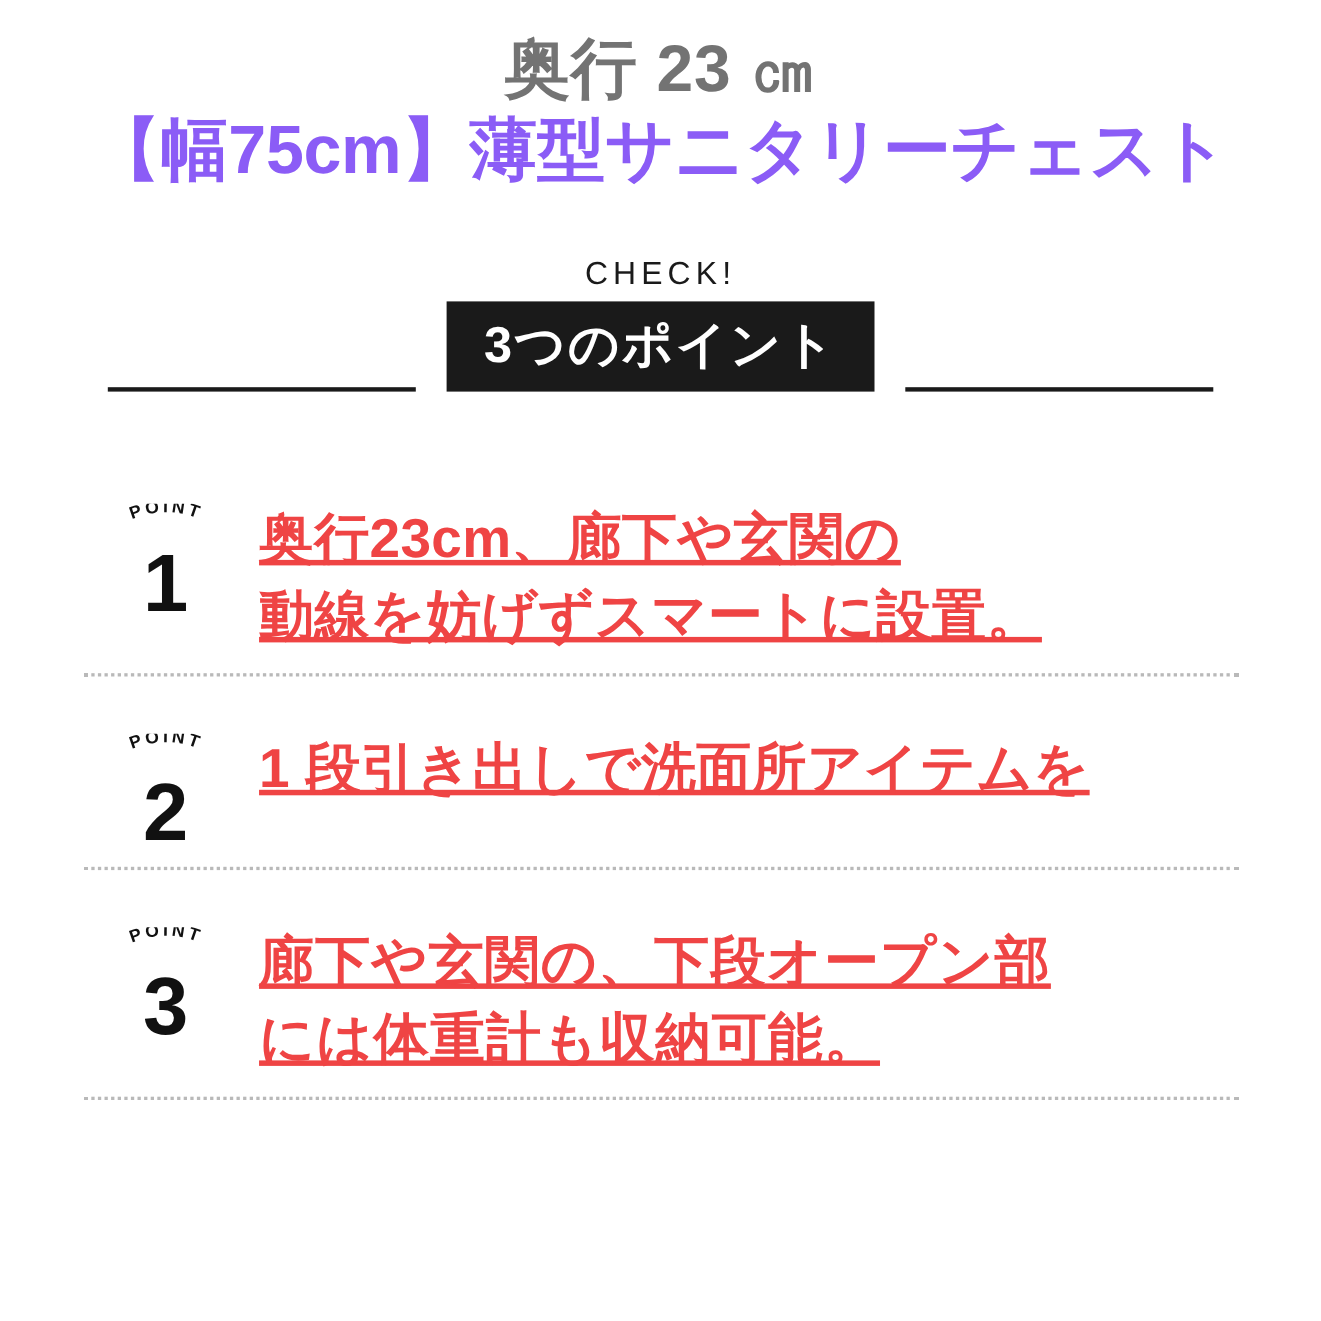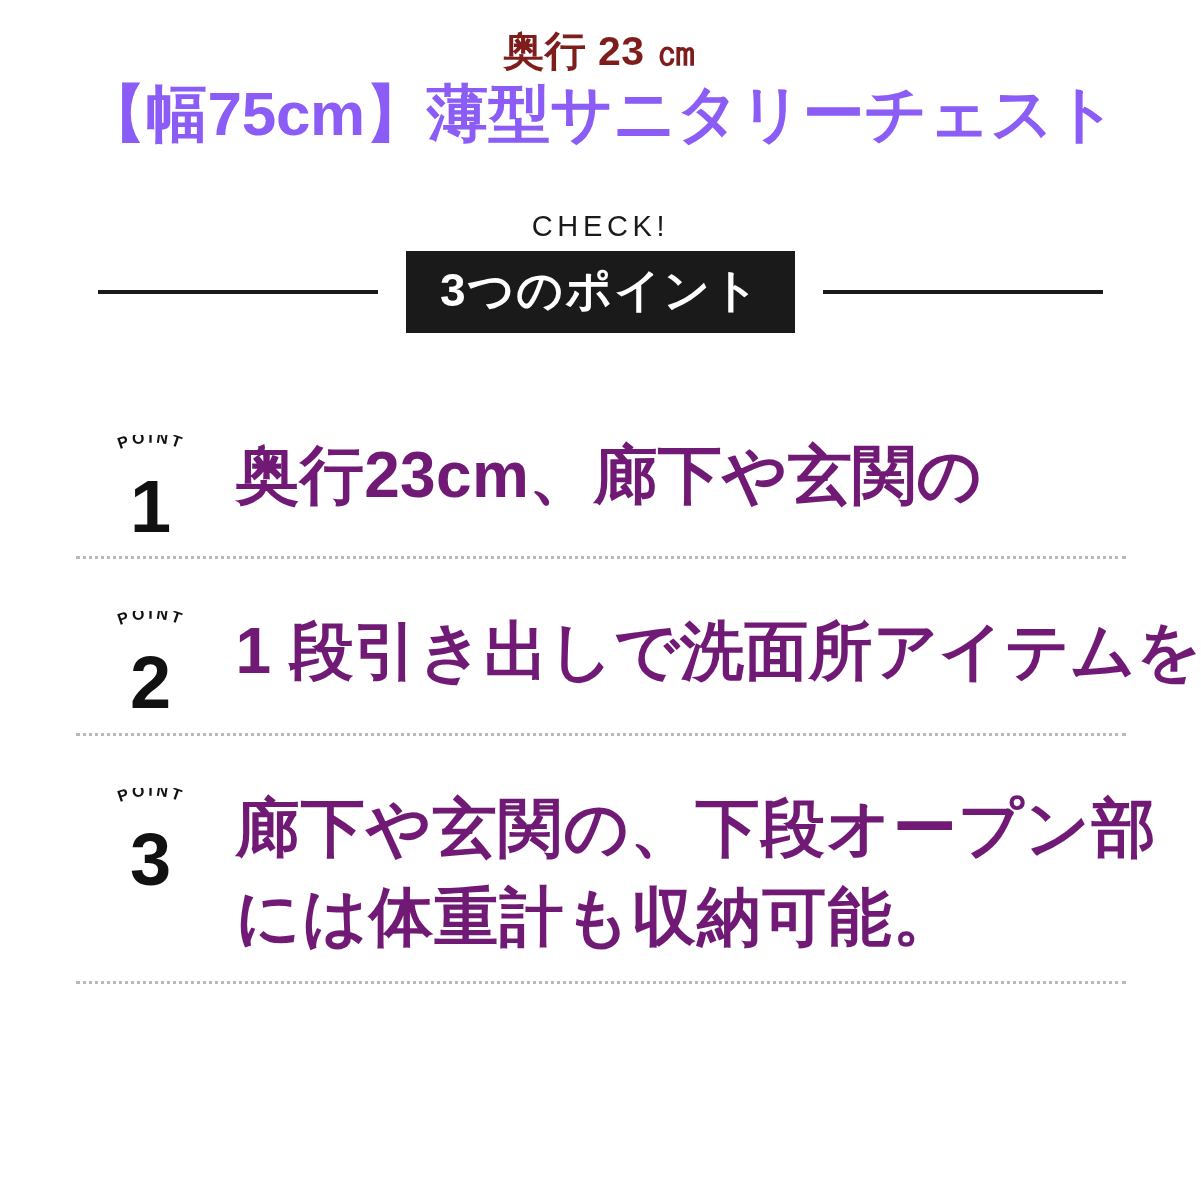--- a/index.html
+++ b/index.html
@@ -20,25 +20,25 @@
     align-items: center;
   }
 
   
   .title-block {
     width: 100%;
     text-align: center;
     padding-top: 26px;
   }
   .title-line-1 {
-    font-size: 41px;
+    font-size: 60px;
     font-weight: 700;
     letter-spacing: 0.01em;
     line-height: 1.22;
-    color: #7f1d1d;
+    color: #737373;
   }
   .title-line-2 {
     font-size: 62px;
     font-weight: 700;
     letter-spacing: -0.005em;
     line-height: 1.22;
     color: #8b5cf6;
     white-space: nowrap;
   }
 
@@ -48,21 +48,21 @@
     font-size: 29px;
     font-weight: 500;
     letter-spacing: 0.16em;
     color: #1a1a1a;
     text-align: right;
   }
   .ribbon-row {
     margin-top: 8px;
     width: 100%;
     display: flex;
-    align-items: center;
+    align-items: flex-end;
     justify-content: center;
     gap: 0px;
   }
   .rule {
     height: 0;
     border-top: 4px solid #1a1a1a;
     width: 280px;
   }
   .rule.left { margin-right: 28px; }
   .rule.right { margin-left: 28px; }
@@ -110,26 +110,27 @@
     line-height: 0.86;
     margin-top: -4px;
     color: #111;
   }
   .point-text {
     flex: 1 1 auto;
     padding-left: 10px;
     padding-top: 2px;
   }
   .point-text .ln {
-    font-size: 64px;
+    font-size: 50px;
     font-weight: 700;
     line-height: 1.40;
     letter-spacing: 0.005em;
-    color: #701a75;
+    color: #ef4444;
     white-space: nowrap;
+    text-decoration: underline;
   }
   .point-3 .point-text .ln { letter-spacing: 0.02em; }
 </style>
 </head>
 <body>
 
 <div class="page">
 
   <div class="title-block">
     <div class="title-line-1">奥行 23 ㎝</div>
@@ -153,20 +154,21 @@
               <path id="arc1" d="M 8,42 A 58,42 0 0 1 122,42"></path>
             </defs>
           <text font-family="Liberation Sans, sans-serif" font-size="16" font-weight="700" letter-spacing="3" fill="#111">
             <textPath href="#arc1" startOffset="50%" text-anchor="middle">POINT</textPath>
           </text>
         </svg>
         <div class="badge-num">1</div>
       </div>
       <div class="point-text">
         <div class="ln">奥行23cm、廊下や玄関の</div>
+        <div class="ln">動線を妨げずスマートに設置。</div>
       </div>
     </div>
 
     <div class="point point-2">
       <div class="badge">
         <svg class="badge-arc" viewBox="0 0 130 44">
           <defs>
               <path id="arc2" d="M 8,42 A 58,42 0 0 1 122,42"></path>
             </defs>
           <text font-family="Liberation Sans, sans-serif" font-size="16" font-weight="700" letter-spacing="3" fill="#111">

